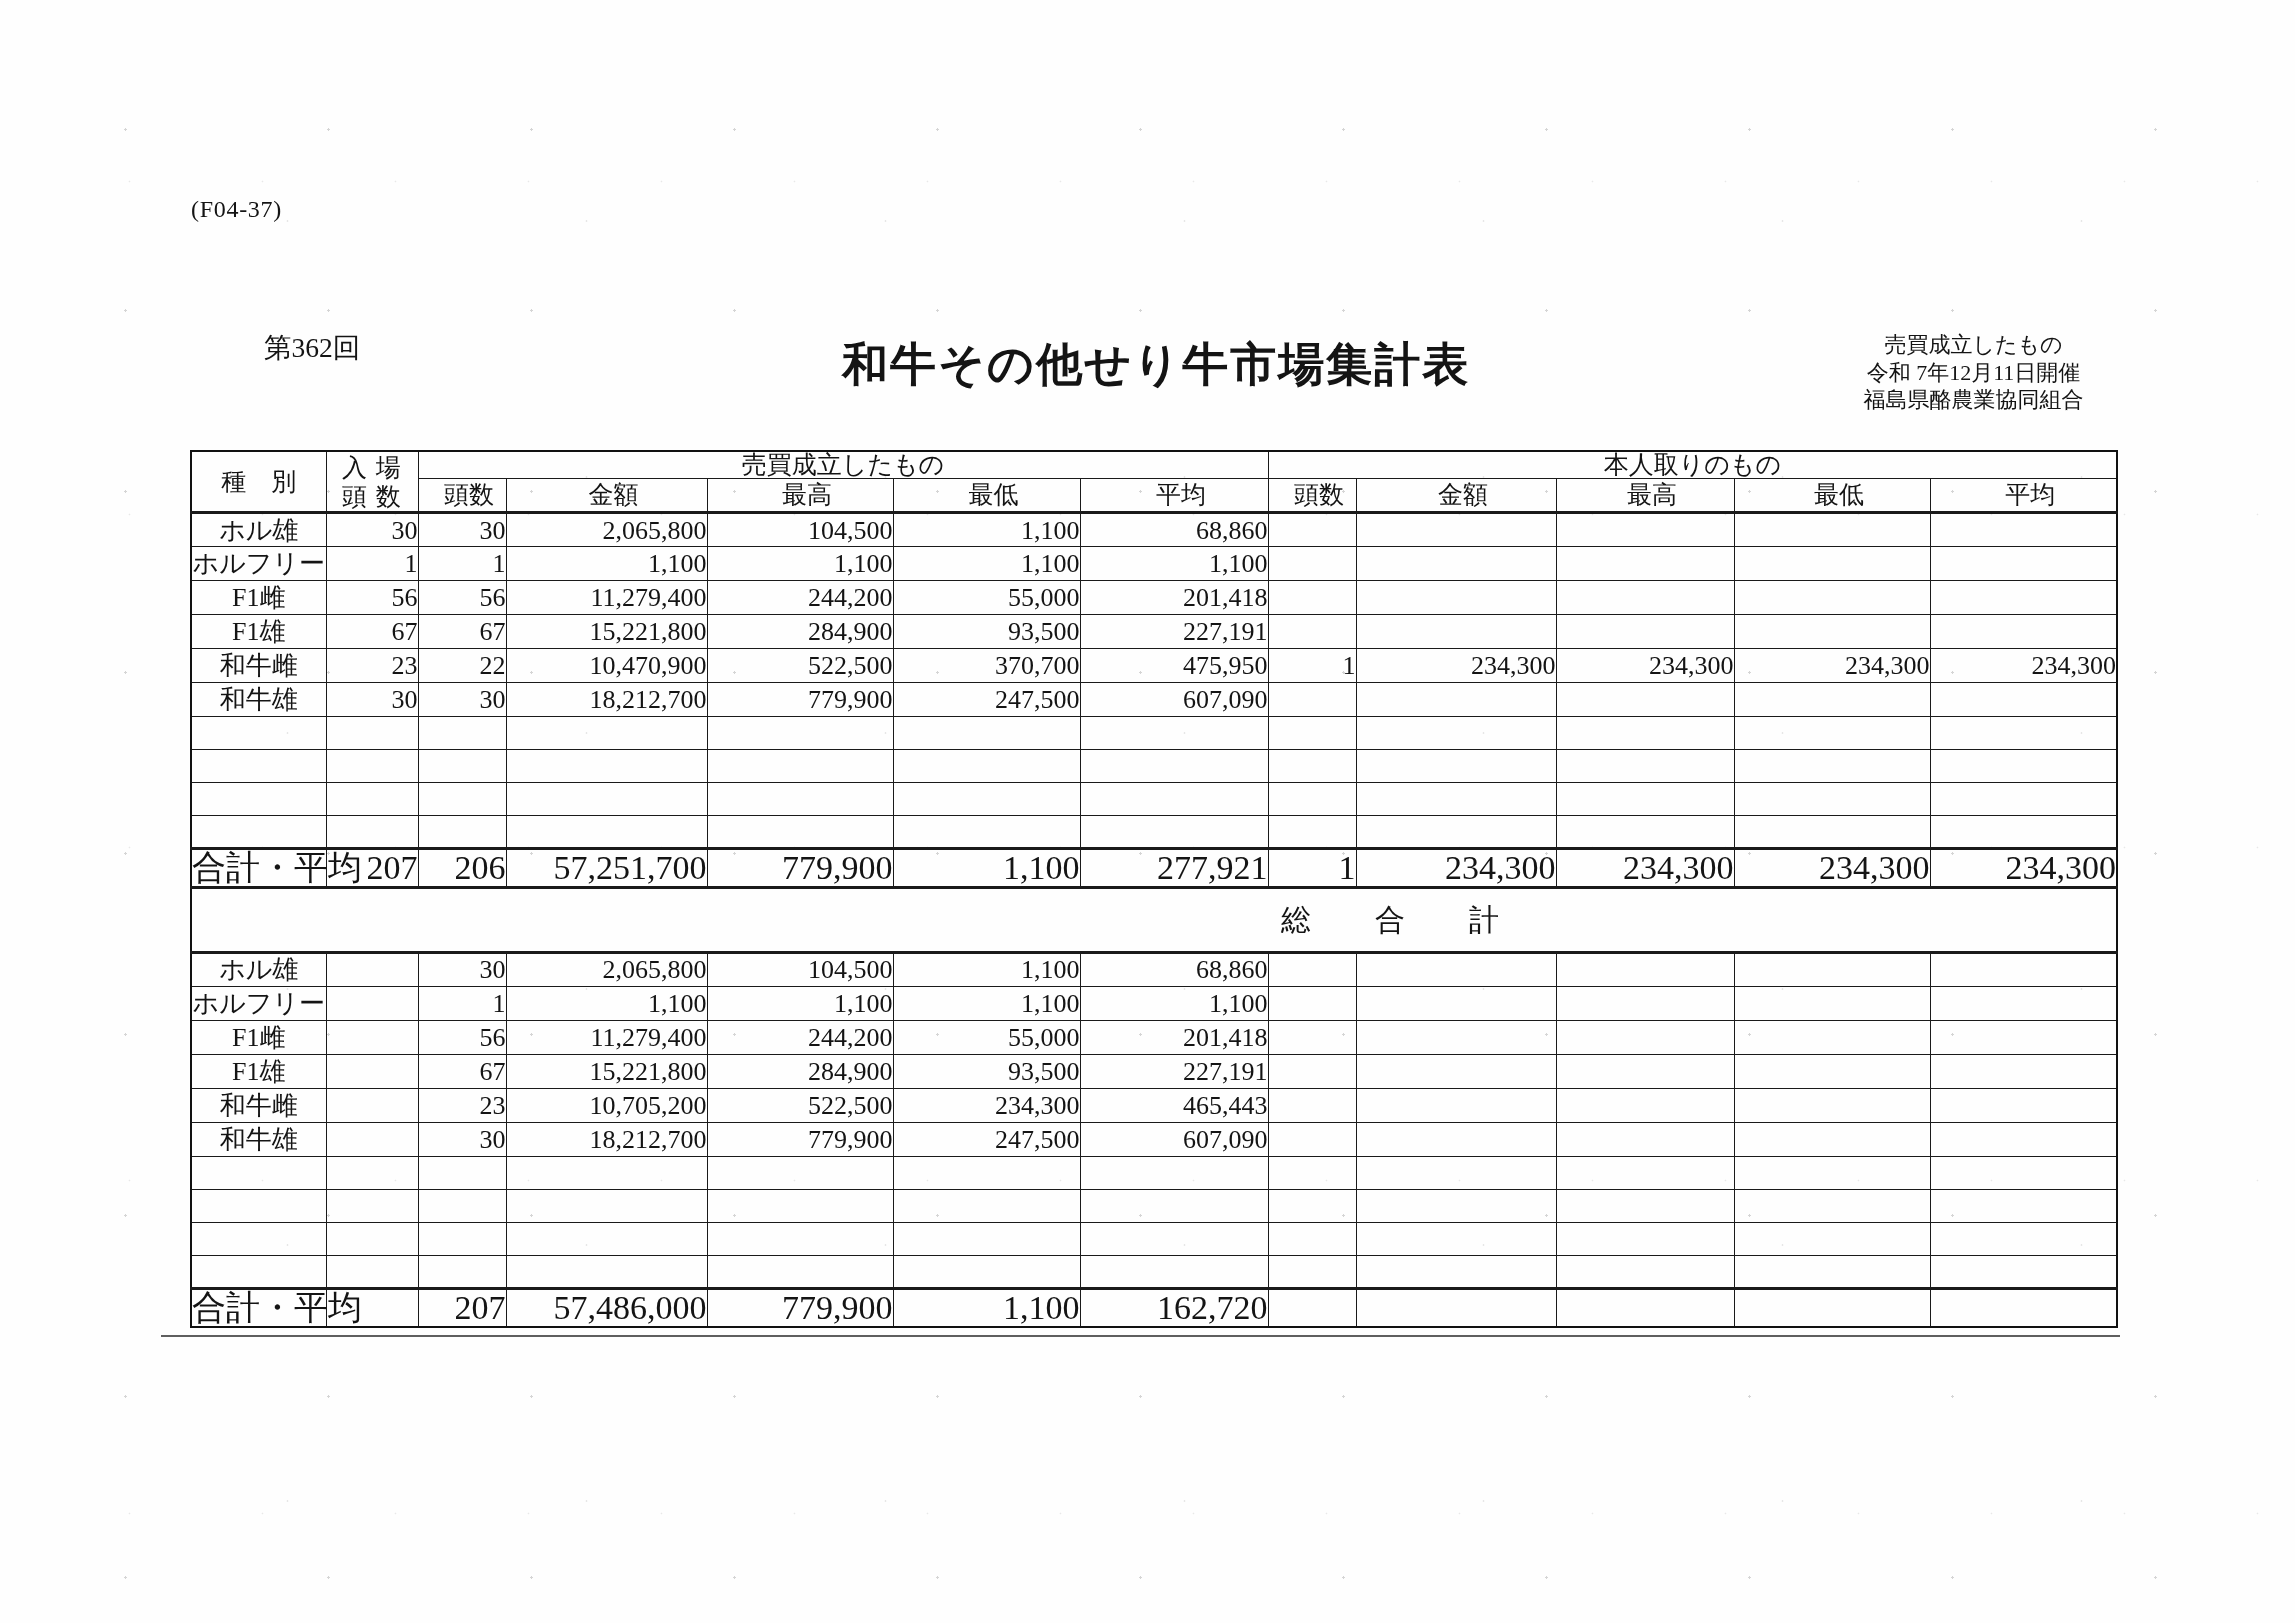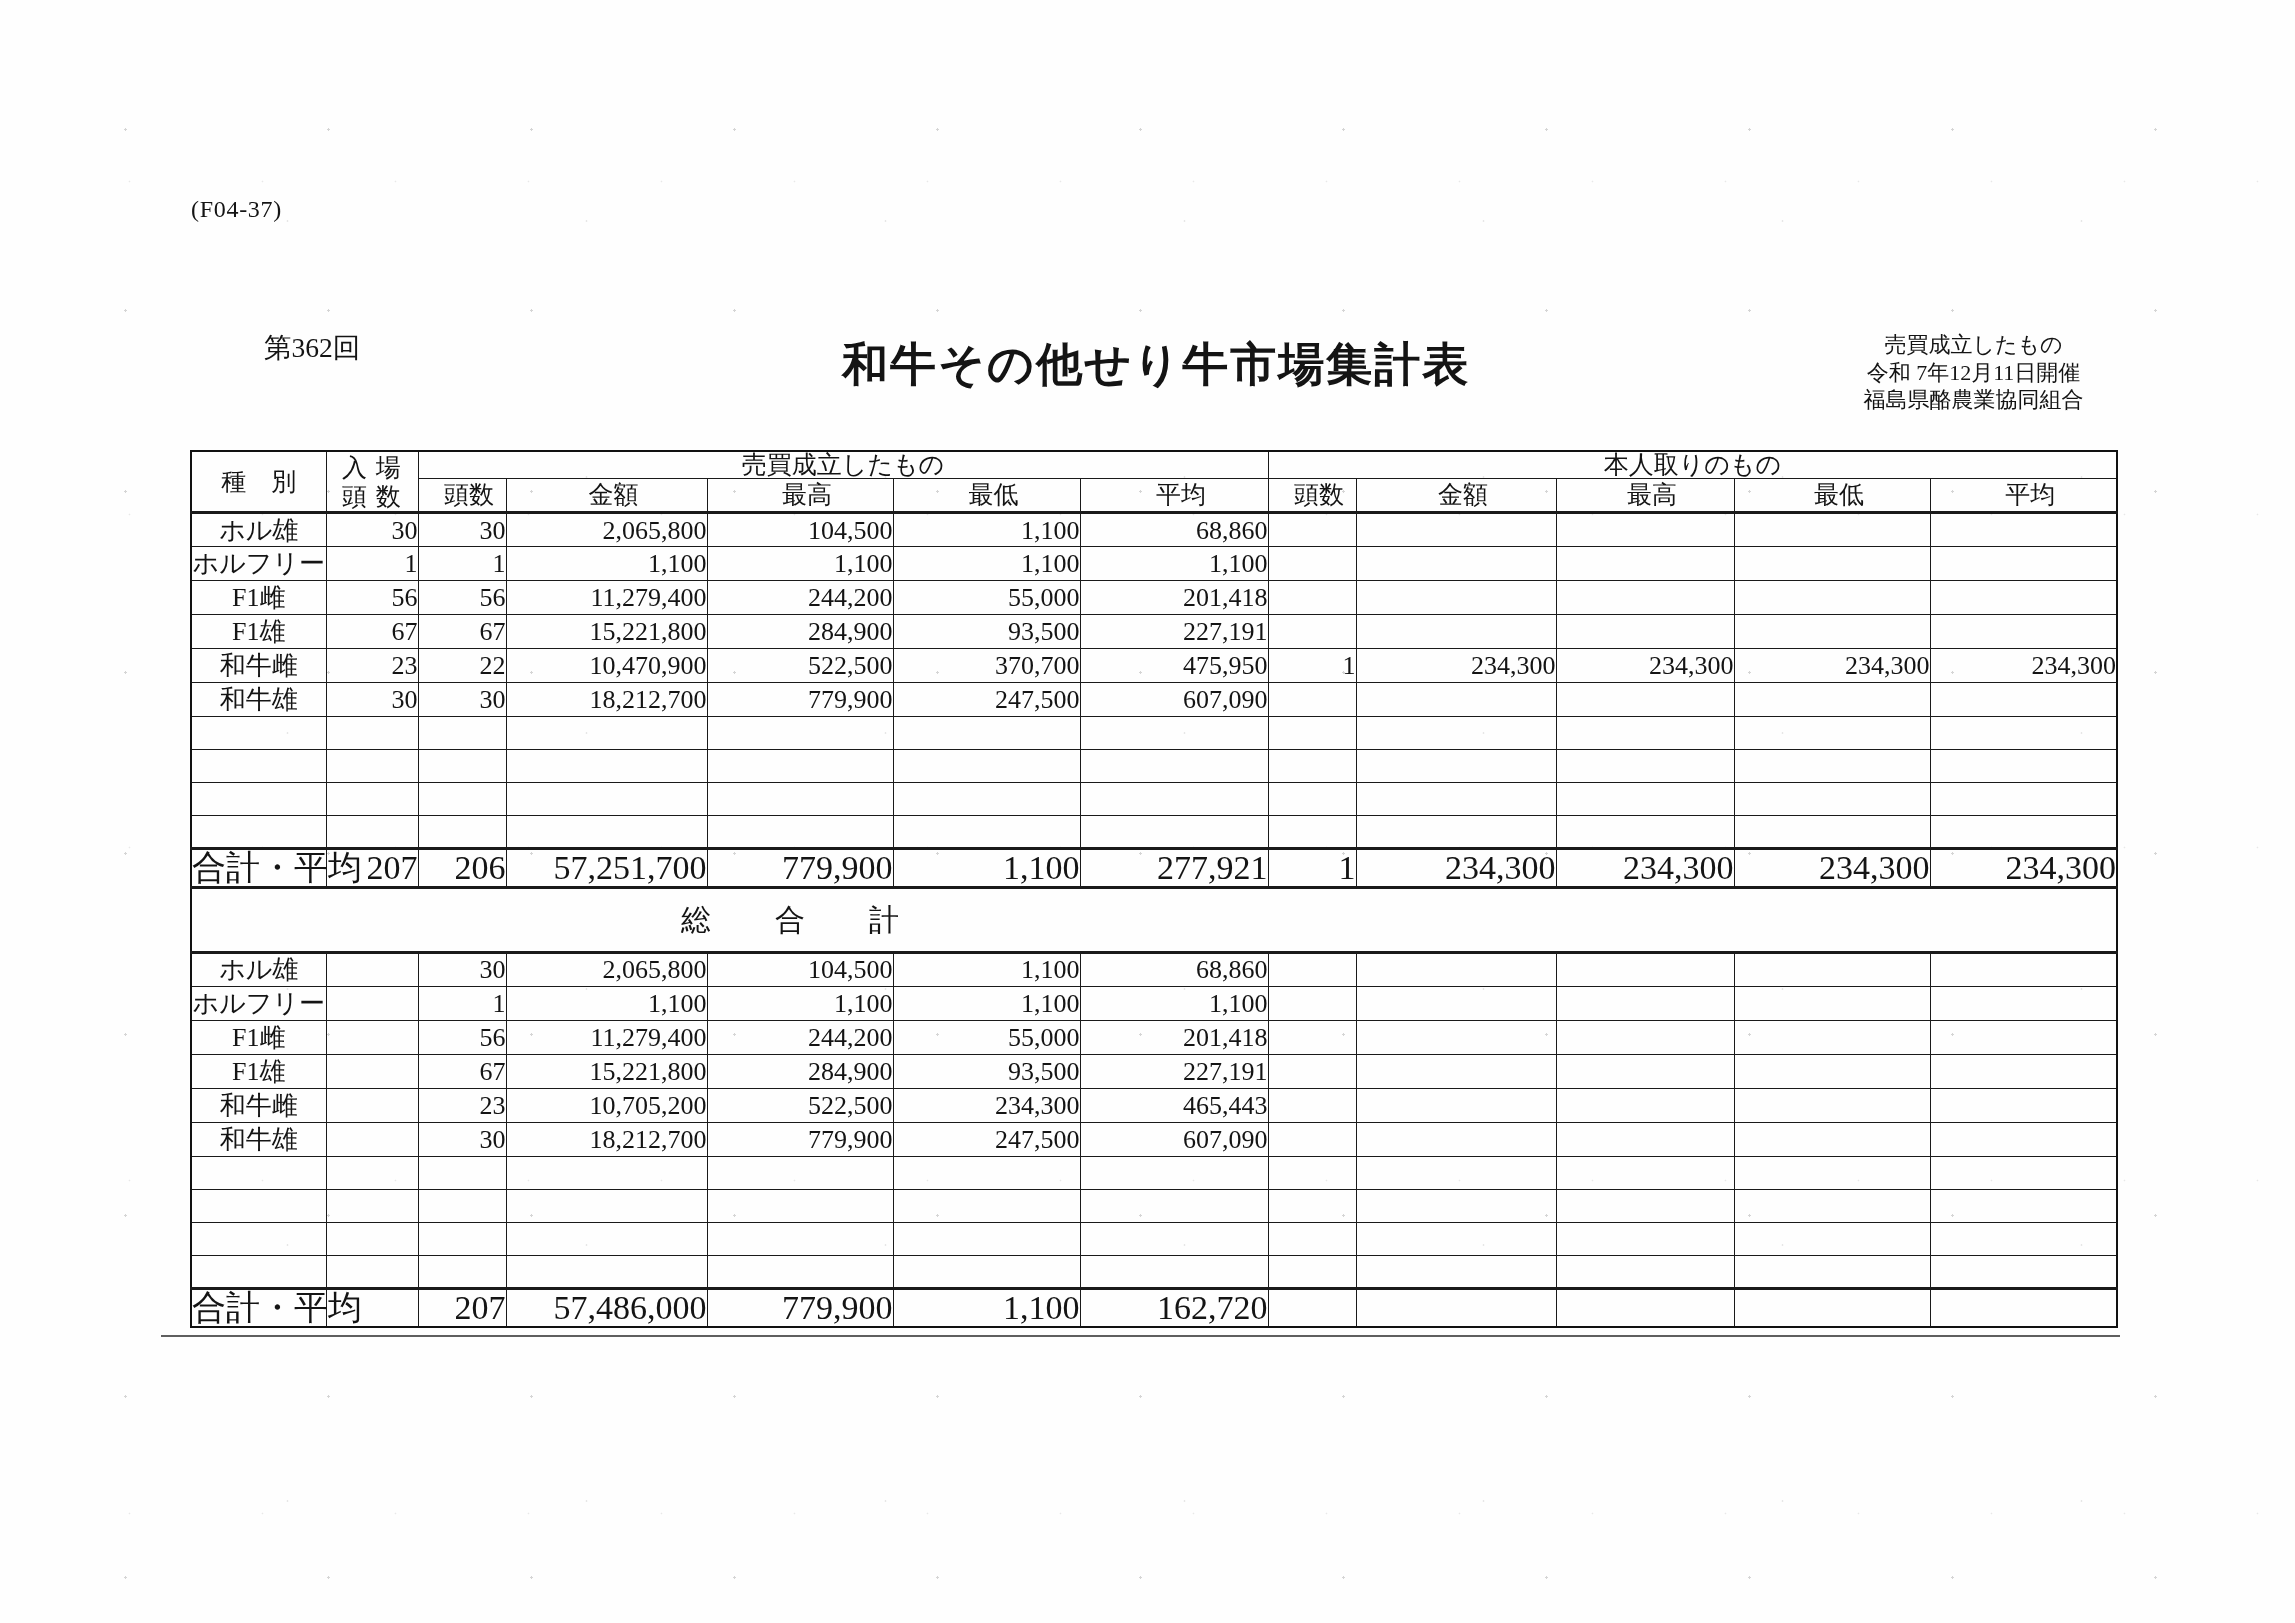--- a/index.html
+++ b/index.html
@@ -40,21 +40,21 @@
   }
   table.summary{border:2.6px solid #111;}
   th{font-weight:normal;text-align:center;font-size:25px;}
   th.group{border-bottom-width:3.3px;margin-left:24px;}
   thead tr.subhead th{border-bottom-width:3.3px;padding-left:14px;}
   td.breed{text-align:center;padding-left:5.2px;font-size:26px;}
   td.num{text-align:right;padding-right:9.2px;font-size:26px;}
   tr.total td{border-top-width:3.3px;font-size:34px;}
   tr.band td{
     border-top-width:3.3px;border-bottom-width:3.3px;
-    text-align:left;font-size:30px;
+    text-align:center;font-size:30px;
   }
   tr.band .band-label{padding-left:489px;letter-spacing:17px;}
   tr.thick-top td{border-top-width:3.3px;}
   .entry-head{line-height:29px;letter-spacing:1.3px;}
   .shadow-line{position:absolute;left:161px;top:1335px;width:1959px;height:2px;background:#2a2a2a;opacity:.75;}
 </style>
 </head>
 <body>
 
 <div class="form-code">(F04-37)</div>

